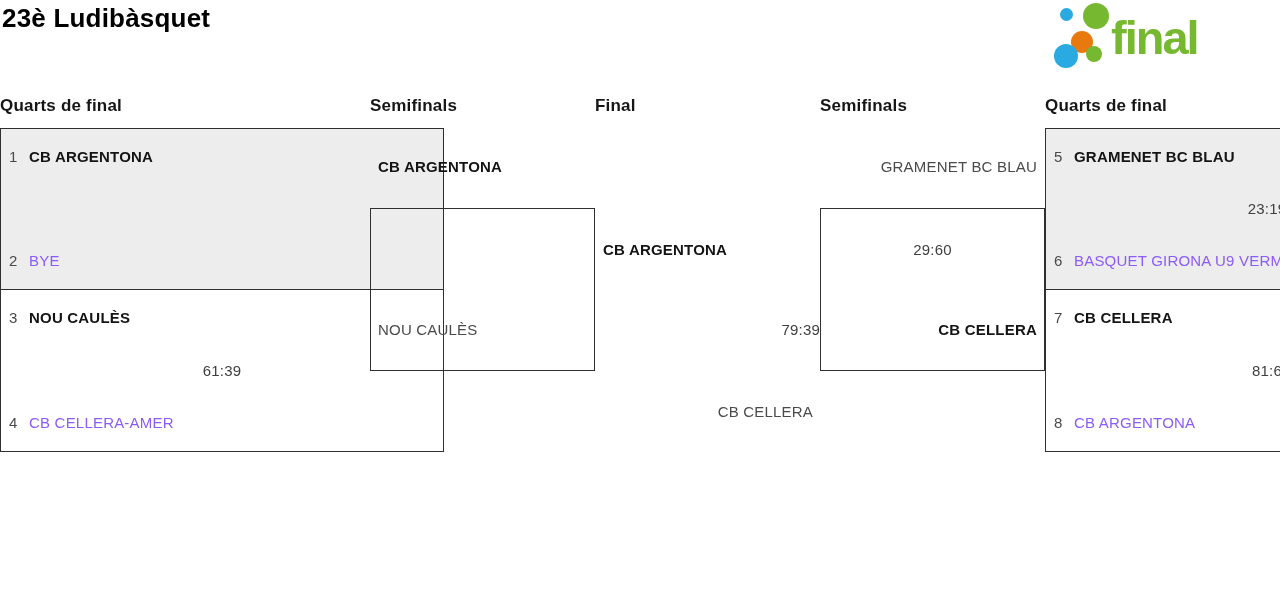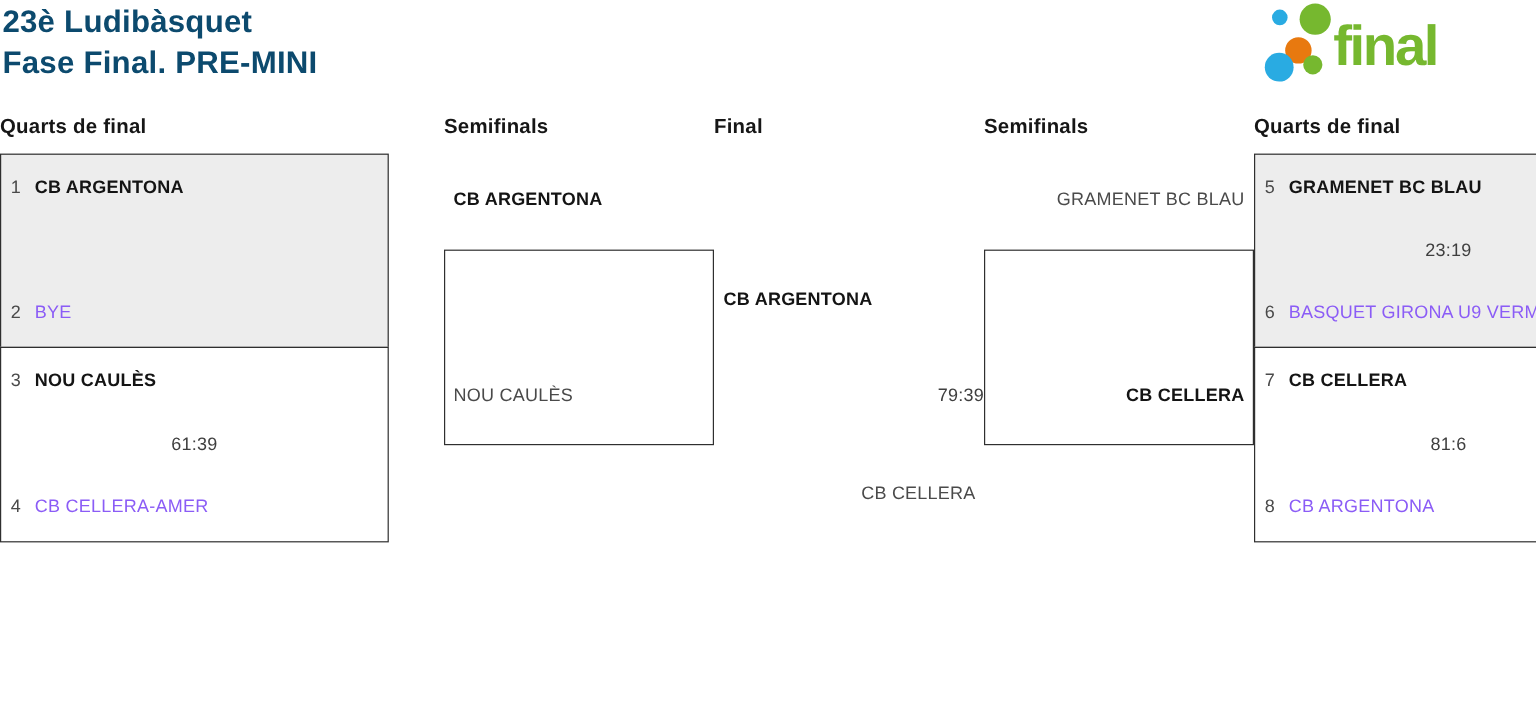--- a/index.html
+++ b/index.html
@@ -2,21 +2,21 @@
 <html><head>
 <meta charset="utf-8">
 <style>
   html, body { margin: 0; padding: 0; background: #fff; }
   body { width: 1280px; height: 598px; overflow: hidden;
          font-family: "Liberation Sans", sans-serif; }
   #page { position: relative; width: 1280px; height: 598px; background: #fff; overflow: hidden; }
 
   
   .title { position: absolute; left: 2px; top: 1px; font-size: 26px; font-weight: 700;
-           line-height: 34px; color: #0c4a6e; letter-spacing: 0.2px; }
+           line-height: 34px; color: #000000; letter-spacing: 0.2px; }
 
   
   .logo { position: absolute; left: 1045px; top: 0; width: 235px; height: 75px; cursor: pointer; }
   .logo .dot { position: absolute; border-radius: 50%; }
   .dot-blue-sm   { left: 15px; top: 8px;  width: 13px; height: 13px; background: #29abe2; }
   .dot-green-lg  { left: 38px; top: 3px;  width: 26px; height: 26px; background: #76b82f; }
   .dot-orange    { left: 26px; top: 31px; width: 22px; height: 22px; background: #e8790f; }
   .dot-blue-lg   { left: 9px;  top: 44px; width: 24px; height: 24px; background: #29abe2; }
   .dot-green-sm  { left: 41px; top: 46px; width: 16px; height: 16px; background: #76b82f; }
   .wordmark { position: absolute; left: 66px; top: 0; height: 75px; display: flex; align-items: center;
@@ -25,21 +25,21 @@
   
   .col-header { position: absolute; top: 96px; height: 22px; text-align: left;
                 font-size: 17px; font-weight: 600; color: #161616; letter-spacing: 0.2px; }
   .h1 { left: 0;      width: 370px; }
   .h2 { left: 370px;  width: 225px; }
   .h3 { left: 595px;  width: 225px; }
   .h4 { left: 820px;  width: 225px; }
   .h5 { left: 1045px; width: 370px; }
 
   
-  .qbox { position: absolute; width: 324px; box-sizing: border-box;
+  .qbox { position: absolute; width: 444px; box-sizing: border-box;
           border: 1px solid #2f2f2f; background: #fff; }
   .qbox.grey { background: #ededed; }
   .pos-qf1 { left: 0;      top: 128px; height: 162px; }
   .pos-qf2 { left: 0;      top: 289px; height: 163px; }
   .pos-qf3 { left: 1045px; top: 128px; height: 162px; }
   .pos-qf4 { left: 1045px; top: 289px; height: 163px; }
 
   .qbox .row { position: absolute; left: 8px; right: 8px; line-height: 18px; white-space: nowrap; }
   .qbox .row-top    { top: 19px; }
   .qbox .row-bottom { bottom: 19px; }
@@ -71,21 +71,20 @@
                          font-size: 15px; color: #3f3f3f; line-height: 18px; letter-spacing: 0.2px; }
   .pos-final .f-bottom { top: 275px; right: 7px; }
 </style>
 </head>
 <body>
 
 <div id="page">
 
   <div class="title">
     <div>23è Ludibàsquet</div>
-    <div>Fase Final. PRE-MINI</div>
   </div>
 
   <div class="logo">
     <span class="dot dot-blue-sm"></span>
     <span class="dot dot-green-lg"></span>
     <span class="dot dot-orange"></span>
     <span class="dot dot-blue-lg"></span>
     <span class="dot dot-green-sm"></span>
     <span class="wordmark">final</span>
   </div>
@@ -124,20 +123,21 @@
 
   <div class="tier pos-final">
     <div class="label f-top winner">CB ARGENTONA</div>
     <div class="f-score">79:39</div>
     <div class="label f-bottom align-right">CB CELLERA</div>
   </div>
 
   <div class="tier pos-sf2">
     <div class="label t-top align-right">GRAMENET BC BLAU</div>
     <div class="sf-box"></div>
+    <div class="t-score">29:60</div>
     <div class="label t-bottom align-right winner">CB CELLERA</div>
   </div>
 
   <div class="qbox grey pos-qf3">
     <div class="row row-top">
       <span class="seed">5</span><span class="team winner">GRAMENET BC BLAU</span>
     </div>
     <div class="qscore">23:19</div>
     <div class="row row-bottom">
       <span class="seed">6</span><span class="team">BASQUET GIRONA U9 VERMELL</span>

